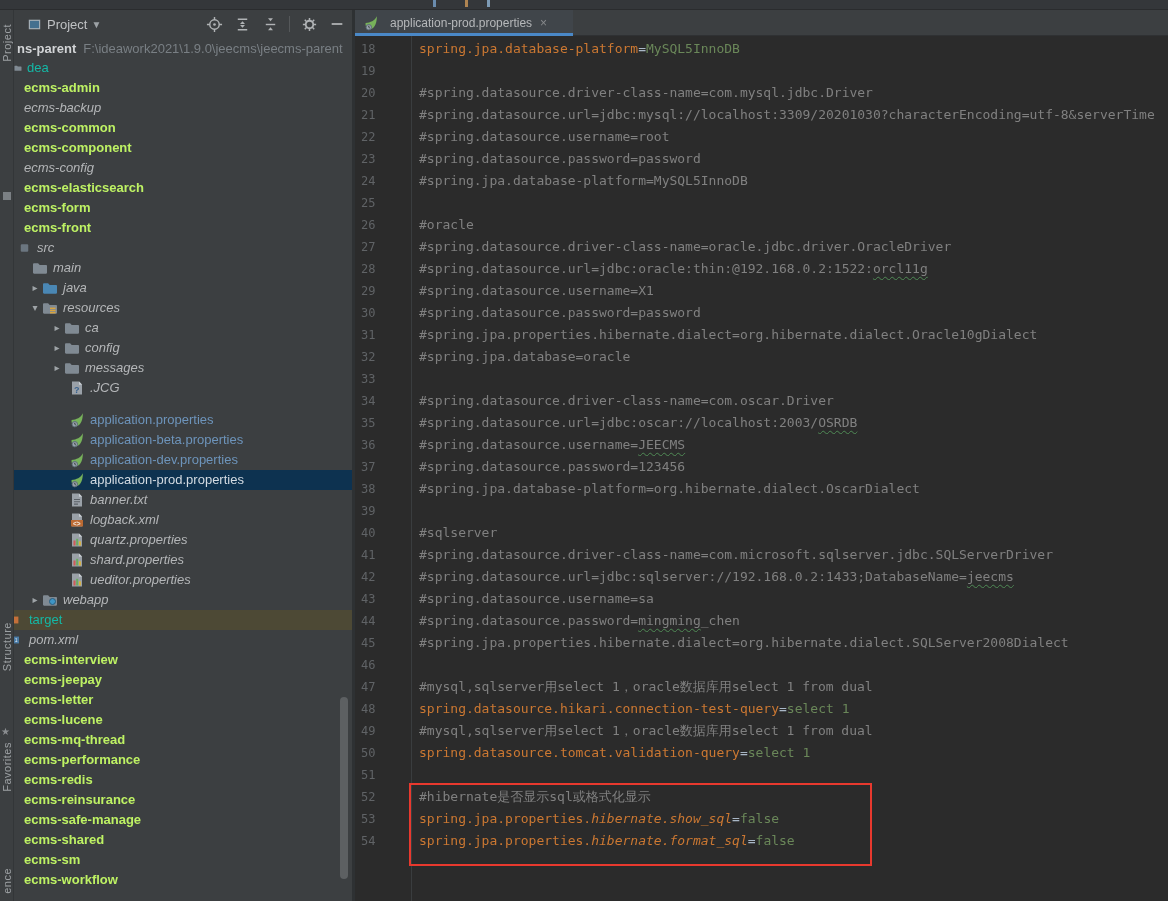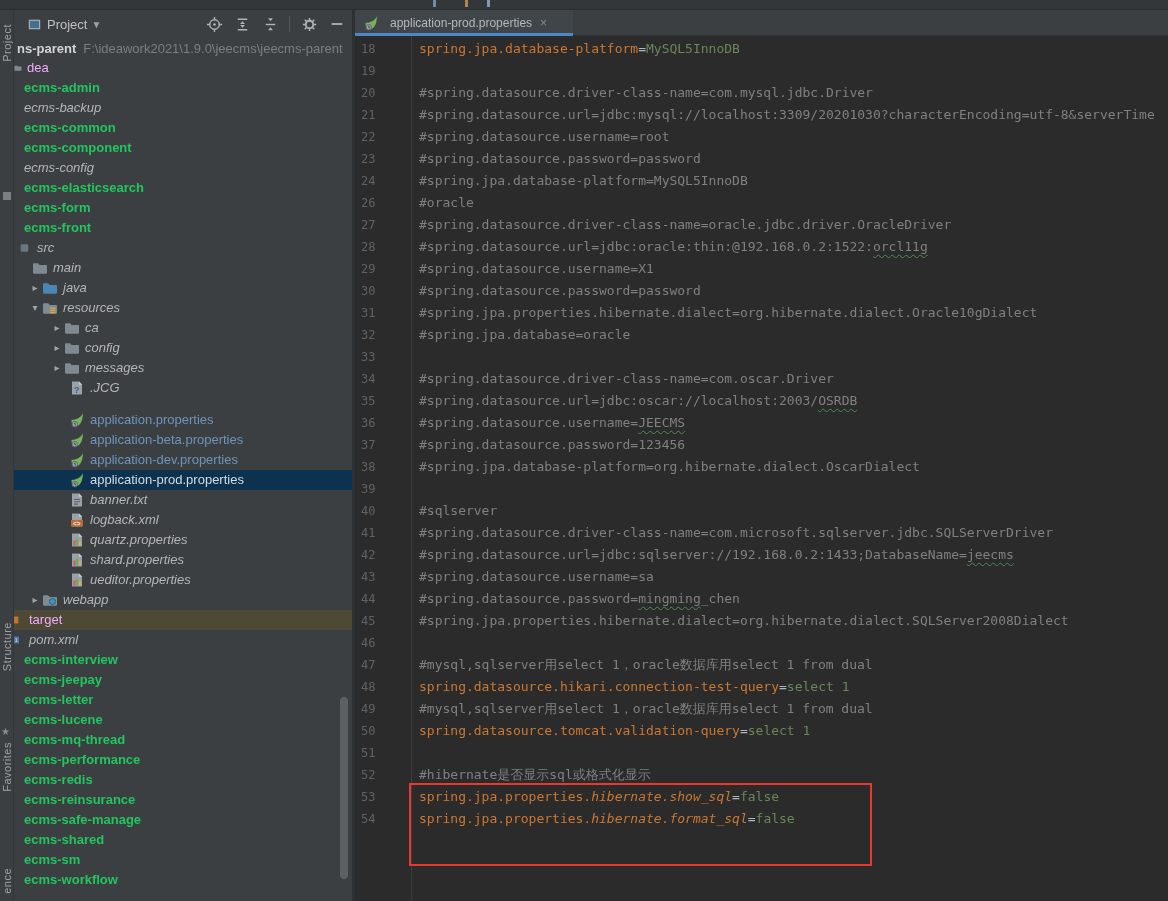--- a/index.html
+++ b/index.html
@@ -32,23 +32,23 @@
 
   #rootrow { height:20px; line-height:20px; padding-left:3px; white-space:nowrap; overflow:hidden; }
   #rootrow .rname { font-weight:bold; color:#d2d4d6; font-size:13px; }
   #rootrow .rpath { color:#797f84; font-size:13px; margin-left:7px; }
 
   #tree { position:relative; }
   .trow { height:20px; line-height:20px; display:flex; align-items:center; white-space:nowrap;
     font-size:13px; color:#bbbdbf; overflow:hidden; }
   .trow.rowsel { background:#0d3250; }
   .trow.rowtarget { background:#4d4935; }
-  .lbl-b { font-weight:bold; color:#22c55e; }
+  .lbl-b { font-weight:bold; color:#bef264; }
   .lbl-r { color:#b4b6b8;font-style:italic; }
-  .lbl-y { color:#f0abfc; }
+  .lbl-y { color:#14b8a6; }
   .lbl-f { color:#6d94bb; }
   .lbl-sel { color:#d3dbe2; }
   .chev { width:14px; text-align:center; color:#9ea3a7; font-size:10px; flex:none; }
   .tico { flex:none; margin-right:5px; display:inline-flex; align-items:center; }
 
   #treescroll { left:340px; top:697px; width:8px; height:182px; border-radius:4px;
     background:rgba(190,195,200,.25); }
 
   
   #split { left:352px; top:10px; width:3px; height:891px; background:#2e3133; }
@@ -439,20 +439,21 @@
   <div id="editor" class="abs">
     <div id="gutborder"></div>
     <div id="lines">
         <div class="eline"><span class="lnum">18</span><span class="ltext"><span class="k">spring.jpa.database-platform</span><span class="o">=</span><span class="v">MySQL5InnoDB</span></span></div>
         <div class="eline"><span class="lnum">19</span><span class="ltext"></span></div>
         <div class="eline"><span class="lnum">20</span><span class="ltext"><span class="c">#spring.datasource.driver-class-name=com.mysql.jdbc.Driver</span></span></div>
         <div class="eline"><span class="lnum">21</span><span class="ltext"><span class="c">#spring.datasource.url=jdbc:mysql://localhost:3309/20201030?characterEncoding=utf-8&amp;serverTime</span></span></div>
         <div class="eline"><span class="lnum">22</span><span class="ltext"><span class="c">#spring.datasource.username=root</span></span></div>
         <div class="eline"><span class="lnum">23</span><span class="ltext"><span class="c">#spring.datasource.password=password</span></span></div>
         <div class="eline"><span class="lnum">24</span><span class="ltext"><span class="c">#spring.jpa.database-platform=MySQL5InnoDB</span></span></div>
+        <div class="eline"><span class="lnum">25</span><span class="ltext"></span></div>
         <div class="eline"><span class="lnum">26</span><span class="ltext"><span class="c">#oracle</span></span></div>
         <div class="eline"><span class="lnum">27</span><span class="ltext"><span class="c">#spring.datasource.driver-class-name=oracle.jdbc.driver.OracleDriver</span></span></div>
         <div class="eline"><span class="lnum">28</span><span class="ltext"><span class="c">#spring.datasource.url=jdbc:oracle:thin:@192.168.0.2:1522:</span><span class="c w">orcl11g</span></span></div>
         <div class="eline"><span class="lnum">29</span><span class="ltext"><span class="c">#spring.datasource.username=X1</span></span></div>
         <div class="eline"><span class="lnum">30</span><span class="ltext"><span class="c">#spring.datasource.password=password</span></span></div>
         <div class="eline"><span class="lnum">31</span><span class="ltext"><span class="c">#spring.jpa.properties.hibernate.dialect=org.hibernate.dialect.Oracle10gDialect</span></span></div>
         <div class="eline"><span class="lnum">32</span><span class="ltext"><span class="c">#spring.jpa.database=oracle</span></span></div>
         <div class="eline"><span class="lnum">33</span><span class="ltext"></span></div>
         <div class="eline"><span class="lnum">34</span><span class="ltext"><span class="c">#spring.datasource.driver-class-name=com.oscar.Driver</span></span></div>
         <div class="eline"><span class="lnum">35</span><span class="ltext"><span class="c">#spring.datasource.url=jdbc:oscar://localhost:2003/</span><span class="c w">OSRDB</span></span></div>

